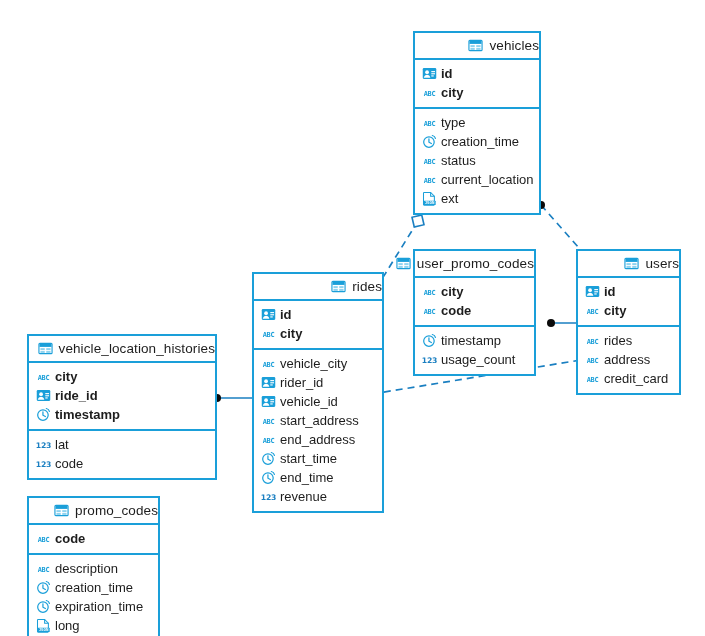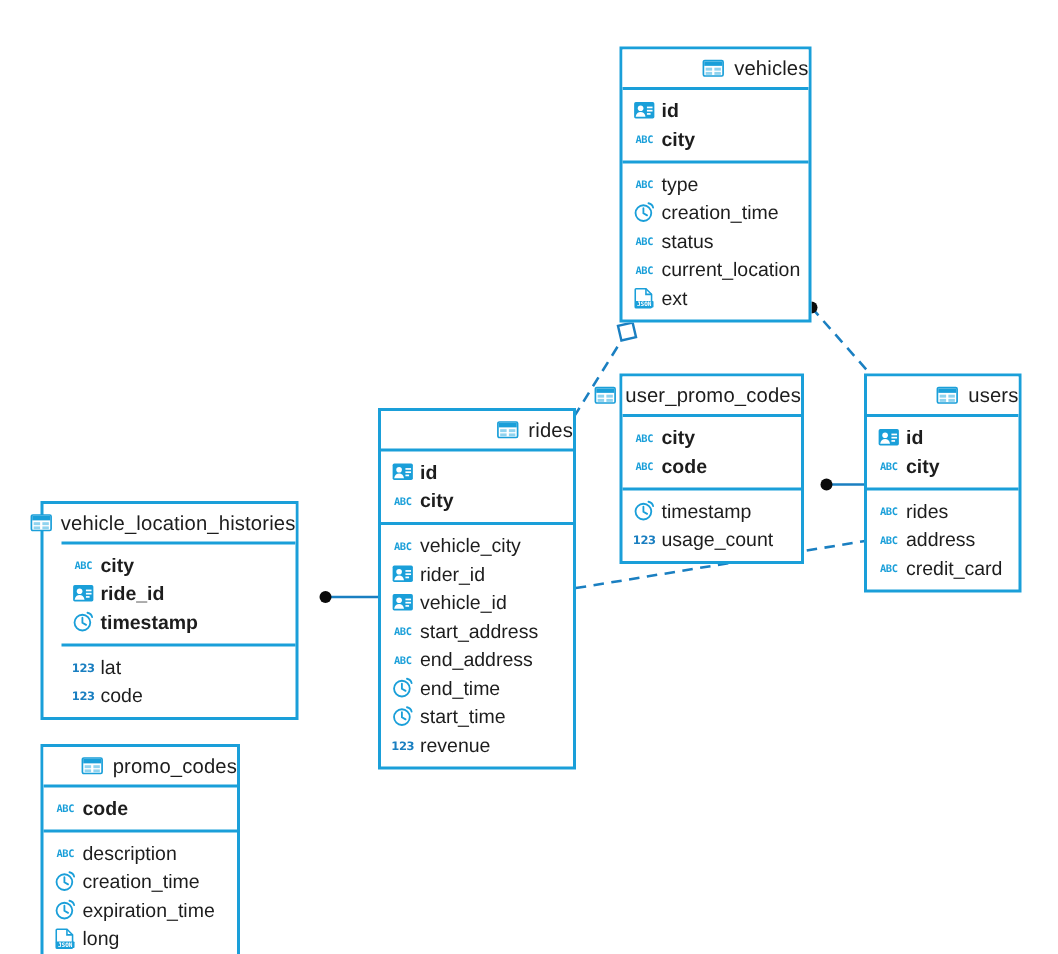--- a/index.html
+++ b/index.html
@@ -352,39 +352,39 @@
             <text x="8" y="11.3" font-family="DejaVu Sans Mono, monospace" font-size="7.4" font-weight="bold" fill="#1a9fd9" text-anchor="middle" letter-spacing="-0.3">ABC</text>
           </svg>
           <span class="col-name">end_address</span>
         </div>
         <div class="col-row">
           <svg class="ic" viewBox="0 0 16 16" width="15" height="15">
             <circle cx="7.4" cy="8.6" r="5.6" fill="#ffffff" stroke="#1a9fd9" stroke-width="1.3"></circle>
             <path d="M7.4 5.1v3.6l2.6 1.5" fill="none" stroke="#1a9fd9" stroke-width="1.3" stroke-linecap="round"></path>
             <path d="M11.0 1.6c1.8 0.4 3.0 1.6 3.3 3.1" fill="none" stroke="#1a9fd9" stroke-width="1.3" stroke-linecap="round"></path>
           </svg>
+          <span class="col-name">start_time</span>
+        </div>
+        <div class="col-row">
+          <svg class="ic" viewBox="0 0 16 16" width="15" height="15">
+            <circle cx="7.4" cy="8.6" r="5.6" fill="#ffffff" stroke="#1a9fd9" stroke-width="1.3"></circle>
+            <path d="M7.4 5.1v3.6l2.6 1.5" fill="none" stroke="#1a9fd9" stroke-width="1.3" stroke-linecap="round"></path>
+            <path d="M11.0 1.6c1.8 0.4 3.0 1.6 3.3 3.1" fill="none" stroke="#1a9fd9" stroke-width="1.3" stroke-linecap="round"></path>
+          </svg>
           <span class="col-name">end_time</span>
         </div>
         <div class="col-row">
           <svg class="ic" viewBox="0 0 16 16" width="15" height="15">
-            <circle cx="7.4" cy="8.6" r="5.6" fill="#ffffff" stroke="#1a9fd9" stroke-width="1.3"></circle>
-            <path d="M7.4 5.1v3.6l2.6 1.5" fill="none" stroke="#1a9fd9" stroke-width="1.3" stroke-linecap="round"></path>
-            <path d="M11.0 1.6c1.8 0.4 3.0 1.6 3.3 3.1" fill="none" stroke="#1a9fd9" stroke-width="1.3" stroke-linecap="round"></path>
-          </svg>
-          <span class="col-name">start_time</span>
-        </div>
-        <div class="col-row">
-          <svg class="ic" viewBox="0 0 16 16" width="15" height="15">
             <text x="8" y="11.6" font-family="DejaVu Sans, sans-serif" font-size="8.2" font-weight="bold" fill="#1a7fc1" text-anchor="middle" letter-spacing="-0.2">123</text>
           </svg>
           <span class="col-name">revenue</span>
         </div>
       </div>
     </div>
-    <div class="table-node" style="left: 27px; top: 334px; width: 172px; padding-left: 12px;">
+    <div class="table-node" style="left: 27px; top: 334px; width: 190px;">
       <div class="tbl-header">
         <svg class="ic" viewBox="0 0 16 16" width="15" height="15">
           <rect x="1" y="2.5" width="14" height="11" rx="1" fill="#ffffff" stroke="#1a9fd9" stroke-width="1.2"></rect>
           <rect x="1.6" y="3.1" width="12.8" height="3.2" fill="#1a9fd9"></rect>
           <rect x="2.6" y="7.6" width="4.6" height="2.1" fill="#8fd3ef"></rect>
           <rect x="8.8" y="7.6" width="4.6" height="2.1" fill="#8fd3ef"></rect>
           <rect x="2.6" y="10.6" width="4.6" height="2.1" fill="#8fd3ef"></rect>
           <rect x="8.8" y="10.6" width="4.6" height="2.1" fill="#8fd3ef"></rect>
         </svg>
         <span class="tbl-title">vehicle_location_histories</span>

